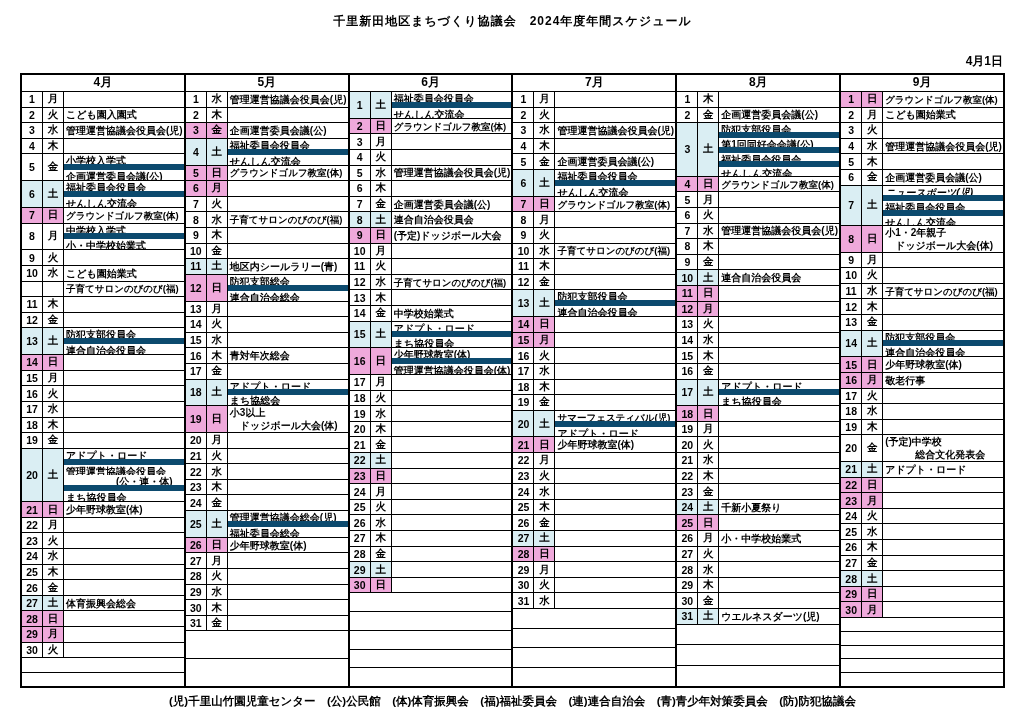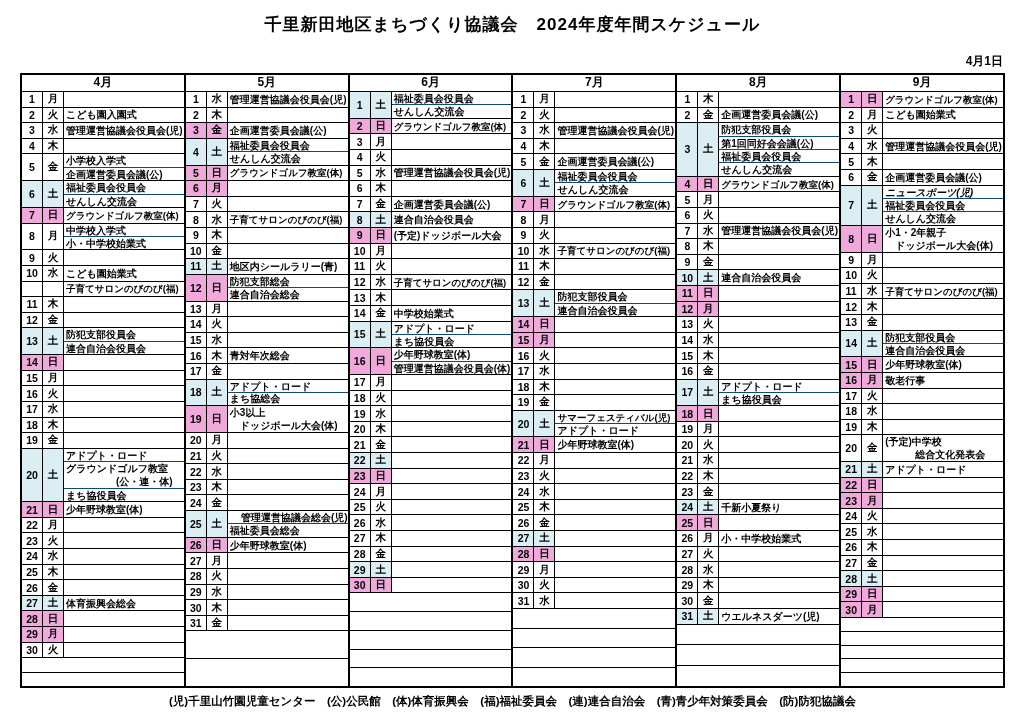--- a/index.html
+++ b/index.html
@@ -4,42 +4,42 @@
 <style>
   * { margin:0; padding:0; box-sizing:border-box; }
   body { background:#888; }
   .page {
     position:relative; width:1025px; height:720px; background:#ffffff;
     font-family:"Liberation Sans","DejaVu Sans",sans-serif;
     font-weight:bold; color:#000; overflow:hidden;
   }
   .title {
     position:absolute; top:13px; left:0; width:100%;
-    text-align:center; font-size:17px; letter-spacing:1px;
+    text-align:center; font-size:12px; letter-spacing:1px;
   }
   .date-label {
     position:absolute; top:53px; right:22px; font-size:12px;
   }
   .grid {
     position:absolute; left:20px; top:73px; width:985px; height:615px;
     display:flex; border:2px solid #000; background:#fff;
   }
   .month-col { flex:1 1 0; display:flex; flex-direction:column; border-right:2px solid #000; min-width:0; }
   .month-col:last-child { border-right:none; }
   .month-header { flex:none; height:16px; line-height:15px; text-align:center; font-size:12px; }
   .row { display:flex; border-top:1px solid #000; flex:none; align-items:stretch; }
   .filler { border-top:1px solid #000; flex:1 1 0; }
   .d, .w {
     flex:none; width:21px; border-right:1px solid #000;
     display:flex; align-items:center; justify-content:center;
     font-size:10.5px; overflow:hidden;
   }
   .e { flex:1 1 auto; display:flex; flex-direction:column; min-width:0; }
   .entry { display:flex; flex-direction:column; justify-content:center; overflow:hidden; min-height:0; }
-  .entry + .entry { border-top:1px solid #0c4a6e; }
+  .entry + .entry { border-top:6px solid #0c4a6e; }
   .line { white-space:pre; overflow:hidden; font-size:10px; line-height:13px; padding-left:2px; }
   .s .d, .s .w { background:var(--sat); }
   .h .d, .h .w { background:var(--sun); }
   .footer {
     position:absolute; top:694px; left:0; width:100%;
     text-align:center; font-size:11.5px;
   }
 </style>
 </head>
 <body>
@@ -199,21 +199,21 @@
           <div class="e"></div>
         </div>
         <div class="row s" style="height: 53.6px;">
           <div class="d">20</div>
           <div class="w">土</div>
           <div class="e">
             <div class="entry" style="flex: 1 1 0px;">
               <div class="line">アドプト・ロード</div>
             </div>
             <div class="entry" style="flex: 2 1 0px;">
-              <div class="line">グラウンドゴルフ教室</div>
+              <div class="line">管理運営協議会役員会</div>
               <div class="line">　　　　　(公・連・体)</div>
             </div>
             <div class="entry" style="flex: 1 1 0px;">
               <div class="line">まち協役員会</div>
             </div>
           </div>
         </div>
         <div class="row h" style="height: 15.6px;">
           <div class="d">21</div>
           <div class="w">日</div>
@@ -444,21 +444,21 @@
         </div>
         <div class="row" style="height: 15.6px;">
           <div class="d">24</div>
           <div class="w">金</div>
           <div class="e"></div>
         </div>
         <div class="row s" style="height: 26.8px;">
           <div class="d">25</div>
           <div class="w">土</div>
           <div class="e">
-            <div class="entry" style="flex: 1 1 0px; align-items: flex-end;">
+            <div class="entry" style="flex: 1 1 0px;">
               <div class="line">管理運営協議会総会(児)</div>
             </div>
             <div class="entry" style="flex: 1 1 0px;">
               <div class="line">福祉委員会総会</div>
             </div>
           </div>
         </div>
         <div class="row h" style="height: 15.6px;">
           <div class="d">26</div>
           <div class="w">日</div>

